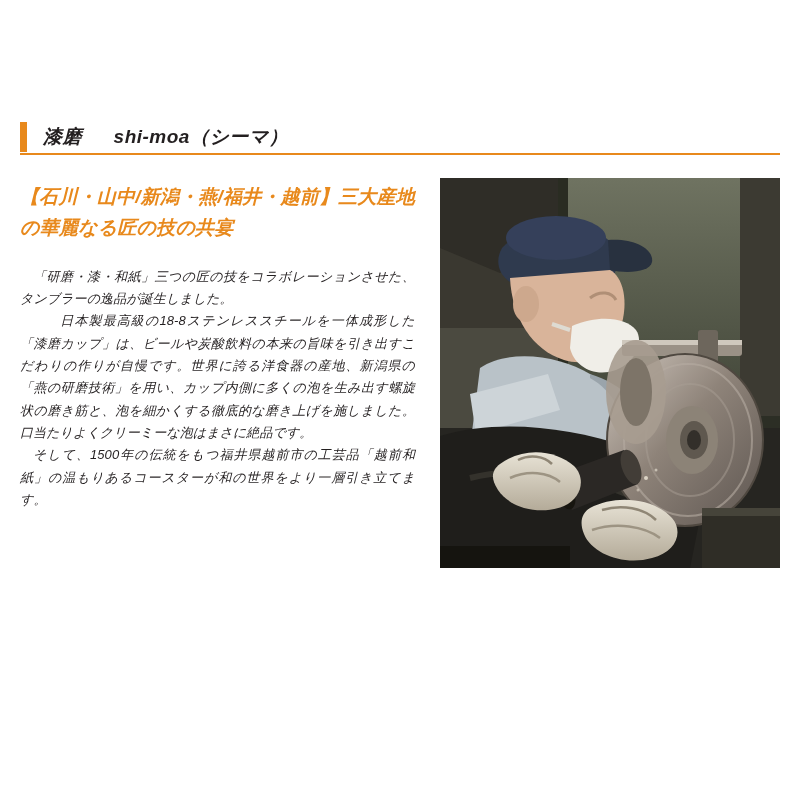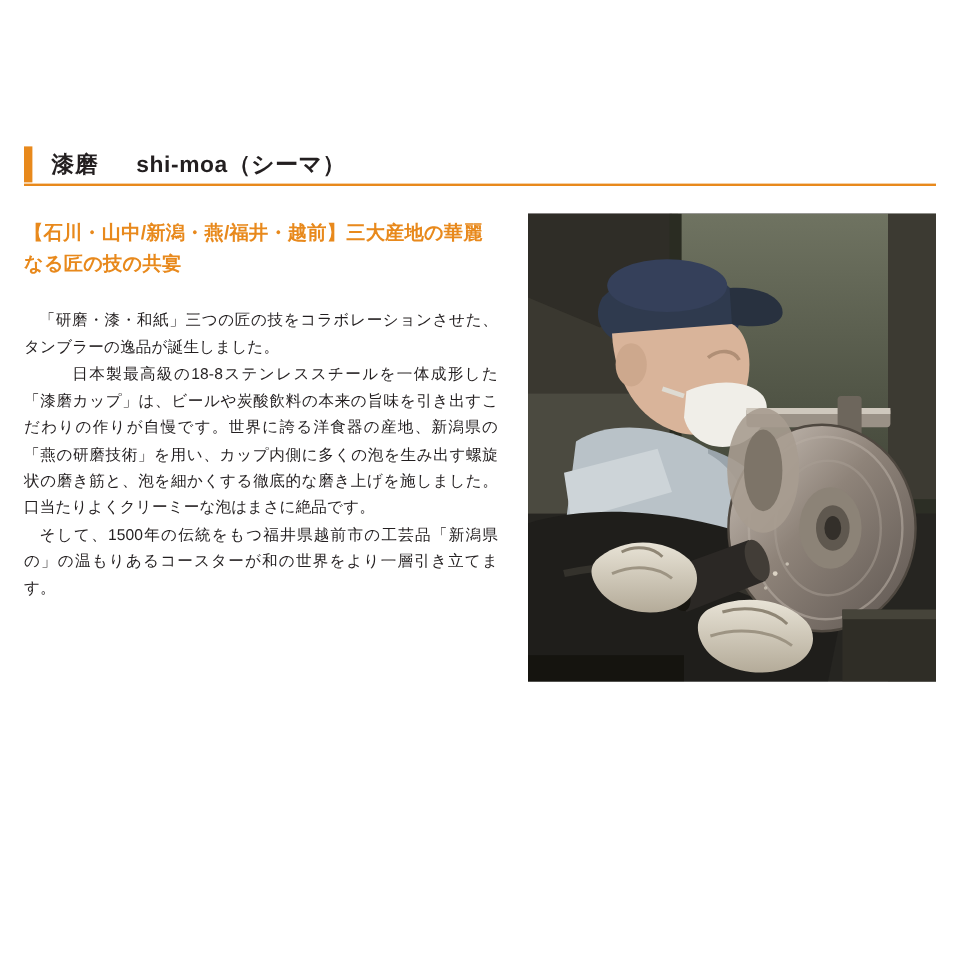--- a/index.html
+++ b/index.html
@@ -12,20 +12,21 @@
     background: #ffffff;
     font-family: "Liberation Sans", sans-serif;
     color: #231f20;
     overflow: hidden;
   }
   .page {
     position: relative;
     width: 653px;
     height: 800px;
     box-sizing: border-box;
+    font-style: italic;
   }
 
   
   .title-block {
     position: absolute;
     left: 20px;
     top: 120px;
     width: 760px;
     height: 34px;
     display: flex;
@@ -56,21 +57,21 @@
 
   
   .left-col {
     position: absolute;
     left: 20px;
     top: 182px;
     width: 395px;
   }
   .lead {
     color: #e8891c;
-    font-size: 16px;
+    font-size: 19px;
     line-height: 1.62;
     font-weight: bold;
     margin: 0 0 22px 0;
     letter-spacing: 0.2px;
   }
   .body-text {
     font-size: 13px;
     line-height: 1.72;
     color: #231f20;
     margin: 0;
@@ -108,21 +109,21 @@
       <span>shi-moa（シーマ）</span>
     </div>
   </div>
   <div class="title-underline"></div>
 
   <div class="left-col">
     <p class="lead">【石川・山中/新潟・燕/福井・越前】三大産地の華麗なる匠の技の共宴</p>
     <div class="body-text">
       <p class="indent1">「研磨・漆・和紙」三つの匠の技をコラボレーションさせた、タンブラーの逸品が誕生しました。</p>
       <p class="indent2">日本製最高級の18-8ステンレススチールを一体成形した「漆磨カップ」は、ビールや炭酸飲料の本来の旨味を引き出すこだわりの作りが自慢です。世界に誇る洋食器の産地、新潟県の「燕の研磨技術」を用い、カップ内側に多くの泡を生み出す螺旋状の磨き筋と、泡を細かくする徹底的な磨き上げを施しました。口当たりよくクリーミーな泡はまさに絶品です。</p>
-      <p class="indent1">そして、1500年の伝統をもつ福井県越前市の工芸品「新潟県の」の温もりあるコースターが和の世界をより一層引き立てます。</p>
+      <p class="indent1">そして、1500年の伝統をもつ福井県越前市の工芸品「越前和紙」の温もりあるコースターが和の世界をより一層引き立てます。</p>
     </div>
   </div>
 
   <div class="photo">
     <svg width="340" height="390" viewBox="0 0 340 390" xmlns="http://www.w3.org/2000/svg">
       <defs>
         <linearGradient id="wheelGrad" x1="0" y1="0" x2="1" y2="1">
           <stop offset="0%" stop-color="#cfc6bd"></stop>
           <stop offset="45%" stop-color="#8e8379"></stop>
           <stop offset="100%" stop-color="#5d5550"></stop>

